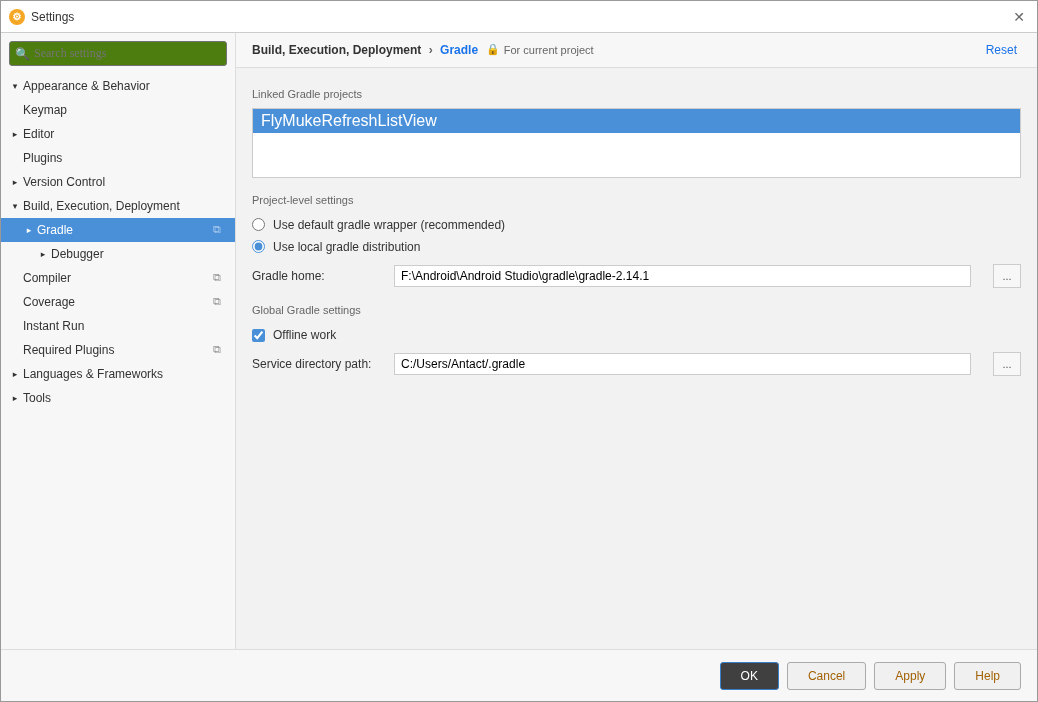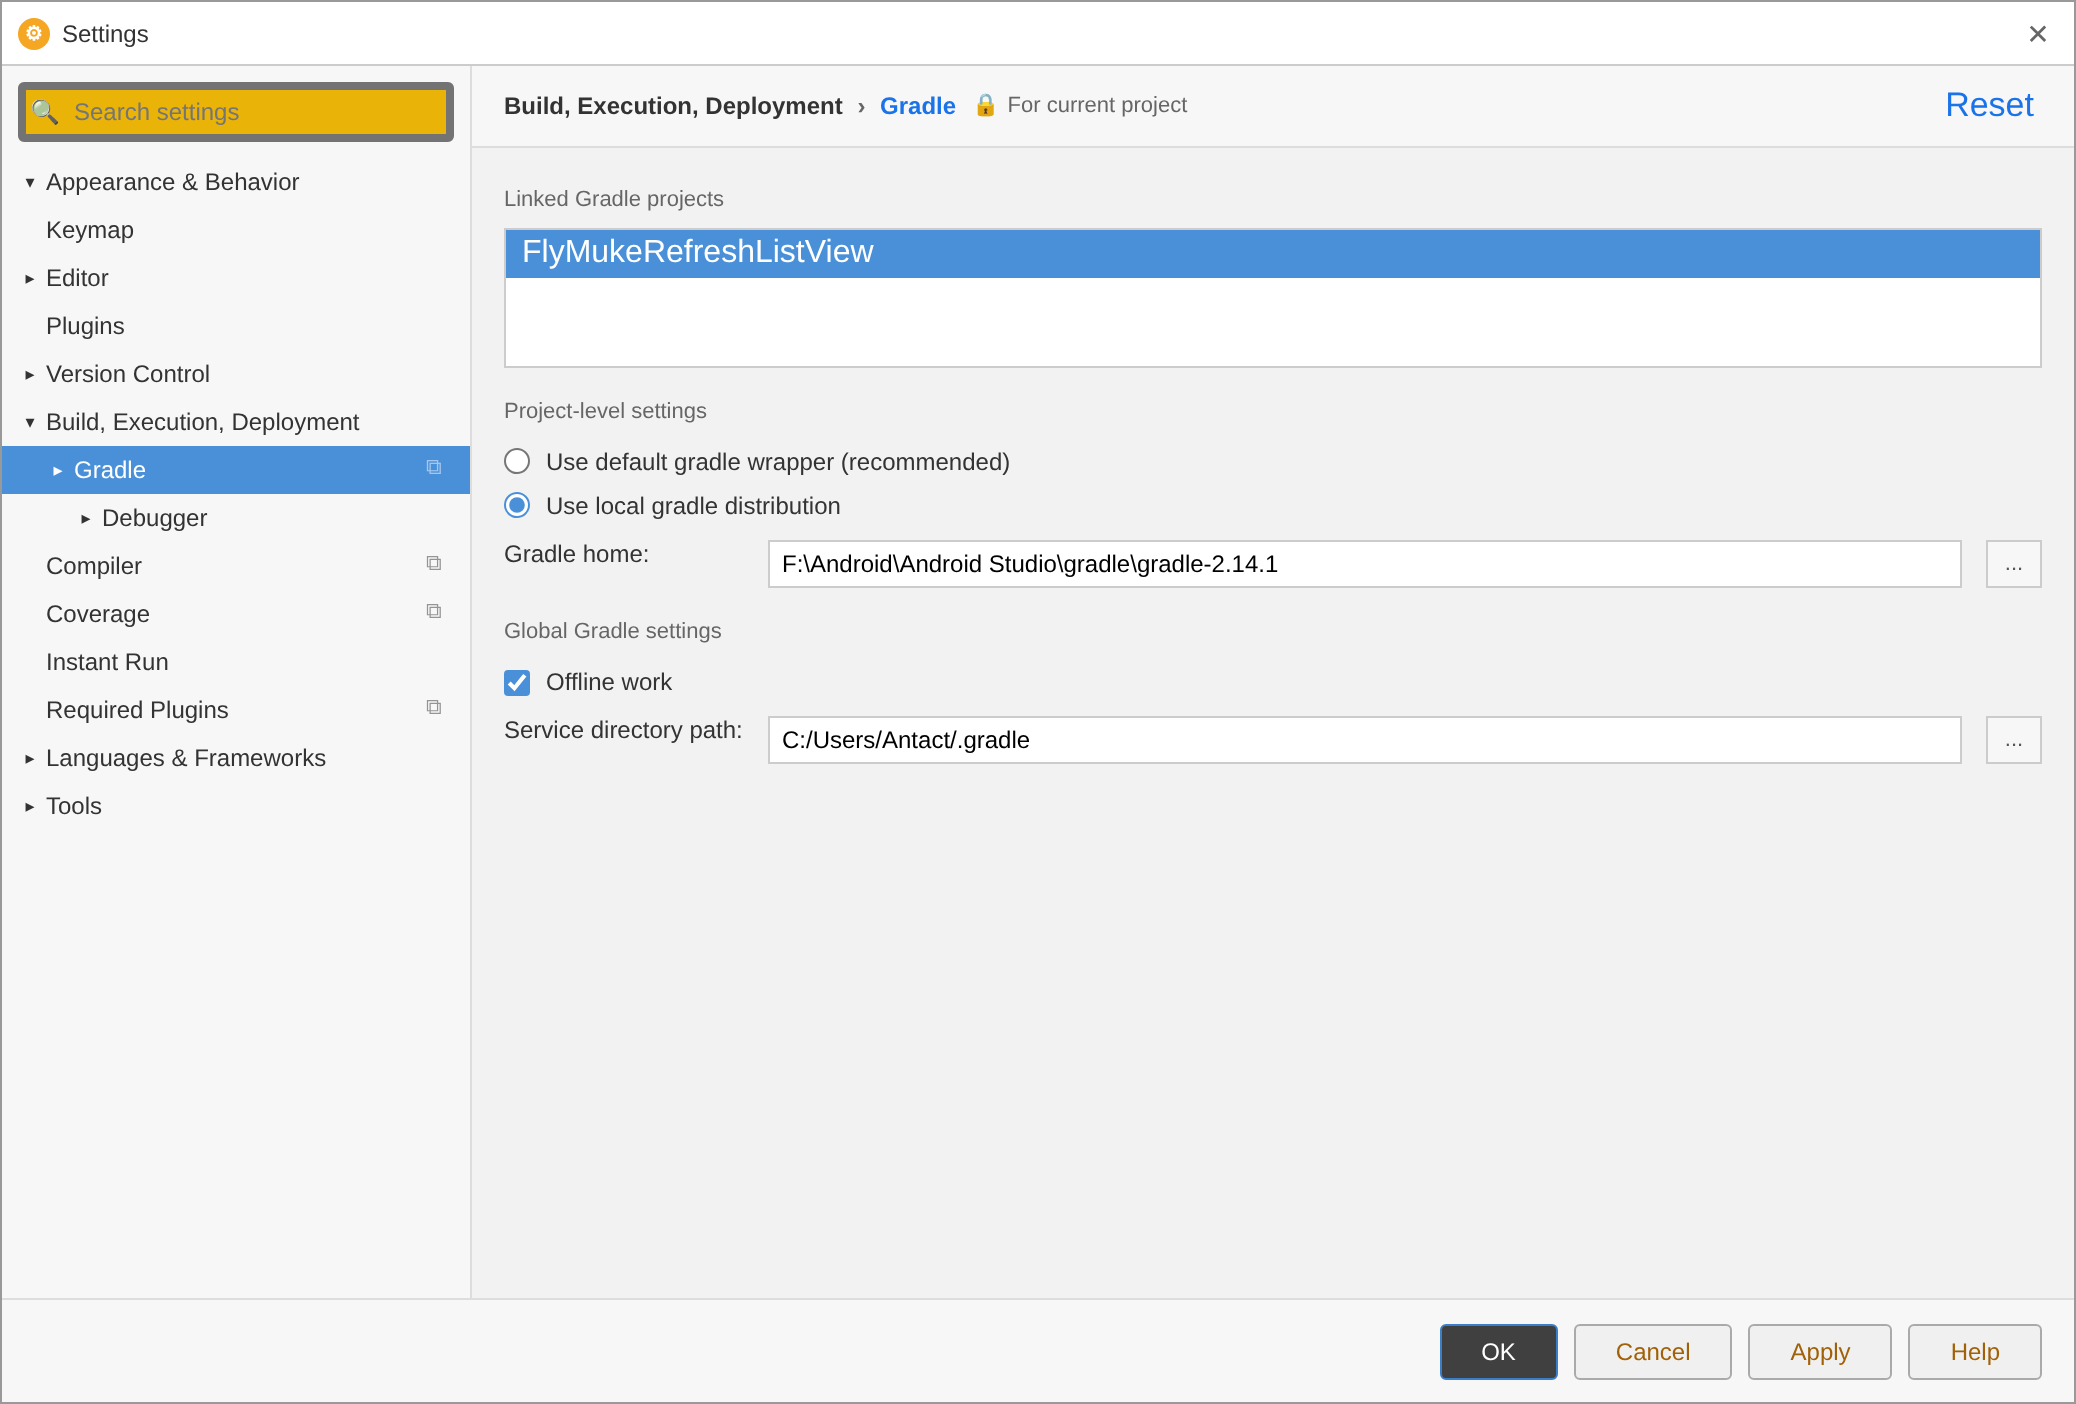--- a/index.html
+++ b/index.html
@@ -85,25 +85,26 @@
       flex-shrink: 0;
       overflow-y: auto;
     }
     .search-box {
       margin: 8px;
       position: relative;
     }
     .search-input {
       width: 100%;
       padding: 4px 8px 4px 24px;
-      border: 4px solid #737373;
+      border: 1px solid #737373;
       border-radius: 3px;
       font-size: 12px;
       outline: none;
-      background: #eab308;
+      background: #4d7c0f;
+      font-family: Liberation Serif, serif;
     }
     .search-icon-wrapper {
       position: absolute;
       left: 6px;
       top: 50%;
       transform: translateY(-50%);
       color: #999;
       font-size: 12px;
     }
     .nav-tree {
@@ -165,21 +166,21 @@
     }
     .breadcrumb .sep { margin: 0 4px; color: #666; }
     .for-project {
       font-size: 11px;
       color: #666;
       display: flex;
       align-items: center;
       gap: 4px;
     }
     .reset-btn {
-      font-size: 17px;
+      font-size: 12px;
       color: #1a73e8;
       cursor: pointer;
       background: none;
       border: none;
       padding: 2px 4px;
     }
 
     .content-body {
       flex: 1;
       padding: 16px;
@@ -226,22 +227,23 @@
       color: #333;
       cursor: pointer;
     }
     .radio-item input[type="radio"] {
       accent-color: #4a90d9;
       cursor: pointer;
     }
 
     .field-row {
       display: flex;
+      align-items: center;
       margin: 6px 0;
-      gap: 12px;
+      gap: 22px;
     }
     .field-label {
       font-size: 12px;
       color: #333;
       width: 120px;
       flex-shrink: 0;
     }
     .field-input {
       flex: 1;
       padding: 3px 6px;

